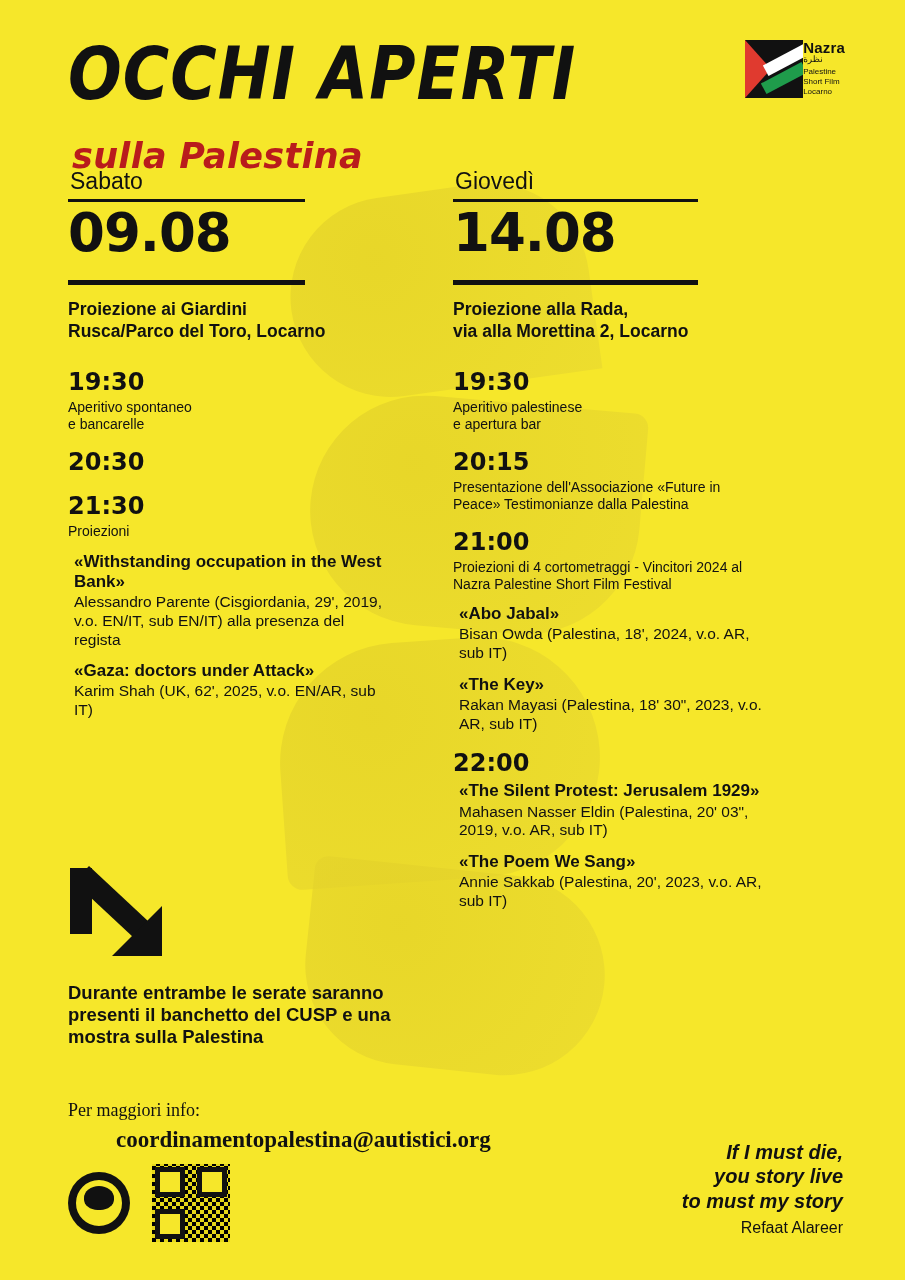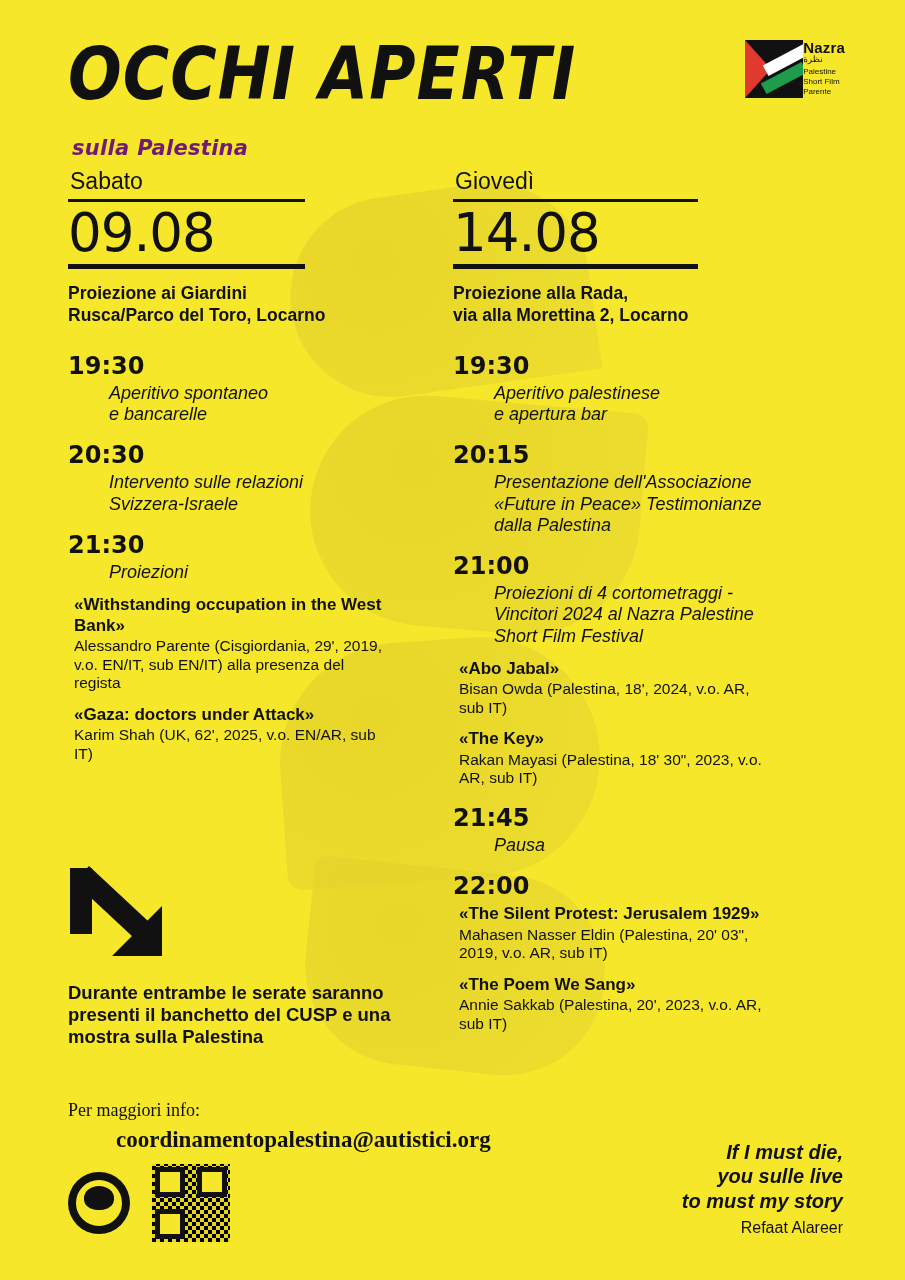--- a/index.html
+++ b/index.html
@@ -73,22 +73,22 @@
     color: #111111;
     line-height: 1;
     margin: 0;
     transform: scaleY(1.18) scaleX(1.02);
     transform-origin: left top;
   }
   .subtitle {
     font-family: "DejaVu Sans", sans-serif;
     font-weight: bold;
     font-style: italic;
-    font-size: 21px;
-    color: #701a75;
+    font-size: 35px;
+    color: #b91c1c;
     margin: 36px 0 0 4px;
     letter-spacing: 0.3px;
   }
 
   
   .logo {
     position: absolute;
     right: 60px;
     top: 40px;
     display: flex;
@@ -162,26 +162,26 @@
   }
   .rule {
     height: 3px;
     background: #111;
     width: 237px;
     margin: 4px 0 2px 0;
   }
   .rule.wide { width: 245px; }
   .date {
     font-family: "DejaVu Sans", sans-serif;
-    font-weight: normal;
+    font-weight: bold;
     font-size: 53px;
     line-height: 1.1;
     color: #111;
     letter-spacing: -1px;
-    margin: 2px 0 2px 0;
+    margin: 2px 0 18px 0;
   }
   .rule-bottom {
     height: 5px;
     background: #111;
     width: 237px;
     margin: 2px 0 14px 0;
   }
   .rule-bottom.wide { width: 245px; }
   .venue {
     font-weight: bold;
@@ -194,25 +194,23 @@
     margin-bottom: 16px;
   }
   .slot-time {
     font-family: "DejaVu Sans", sans-serif;
     font-weight: bold;
     font-size: 24px;
     color: #111;
     margin-bottom: 3px;
   }
   .slot-desc {
-    font-style: italic;
-    font-size: 18px;
+    font-size: 14px;
     line-height: 1.18;
     color: #111;
-    margin-left: 41px;
   }
   .film {
     margin: 12px 0 12px 6px;
   }
   .film-title {
     font-weight: bold;
     font-size: 17px;
     line-height: 1.2;
     color: #111;
   }
@@ -380,21 +378,21 @@
         <div class="tri-red"></div>
         <div class="band-white"></div>
         <div class="band-green"></div>
       </div>
       <div class="logo-text">
         <div class="logo-name">Nazra</div>
         <div class="logo-ar">نظرة</div>
         <div class="logo-sub">
           <div>Palestine</div>
           <div>Short Film</div>
-          <div>Parente</div>
+          <div>Locarno</div>
         </div>
       </div>
     </div>
 
     <div class="columns">
 
       <div class="col">
         <div class="day-name">Sabato</div>
         <div class="rule"></div>
         <div class="date">09.08</div>
@@ -405,22 +403,20 @@
         </div>
 
         <div class="slot">
           <div class="slot-time">19:30</div>
           <div class="slot-desc" style="white-space:pre-line">Aperitivo spontaneo
 e bancarelle</div>
         </div>
 
         <div class="slot">
           <div class="slot-time">20:30</div>
-          <div class="slot-desc" style="white-space:pre-line">Intervento sulle relazioni
-Svizzera-Israele</div>
         </div>
 
         <div class="slot">
           <div class="slot-time">21:30</div>
           <div class="slot-desc" style="white-space:pre-line">Proiezioni</div>
 
           <div class="film">
             <div class="film-title">«Withstanding occupation in the West Bank»</div>
             <div class="film-meta">Alessandro Parente (Cisgiordania, 29', 2019, v.o. EN/IT, sub EN/IT) alla presenza del regista</div>
           </div>
@@ -461,24 +457,20 @@
             <div class="film-title">«Abo Jabal»</div>
             <div class="film-meta">Bisan Owda (Palestina, 18', 2024, v.o. AR, sub IT)</div>
           </div>
 
           <div class="film">
             <div class="film-title">«The Key»</div>
             <div class="film-meta">Rakan Mayasi (Palestina, 18' 30", 2023, v.o. AR, sub IT)</div>
           </div>
         </div>
 
-        <div class="slot">
-          <div class="slot-time">21:45</div>
-          <div class="slot-desc">Pausa</div>
-        </div>
 
         <div class="slot">
           <div class="slot-time">22:00</div>
 
           <div class="film" style="margin-top:4px">
             <div class="film-title">«The Silent Protest: Jerusalem 1929»</div>
             <div class="film-meta">Mahasen Nasser Eldin (Palestina, 20' 03", 2019, v.o. AR, sub IT)</div>
           </div>
 
           <div class="film">
@@ -511,19 +503,19 @@
       </div>
       <div class="qr">
         <div class="corner c1"></div>
         <div class="corner c2"></div>
         <div class="corner c3"></div>
       </div>
     </div>
 
     <div class="quote">
       <div class="quote-line">If I must die,</div>
-      <div class="quote-line">you sulle live</div>
+      <div class="quote-line">you story live</div>
       <div class="quote-line">to must my story</div>
       <div class="quote-author">Refaat Alareer</div>
     </div>
 
   </div>
 </div>
 
 </body></html>

